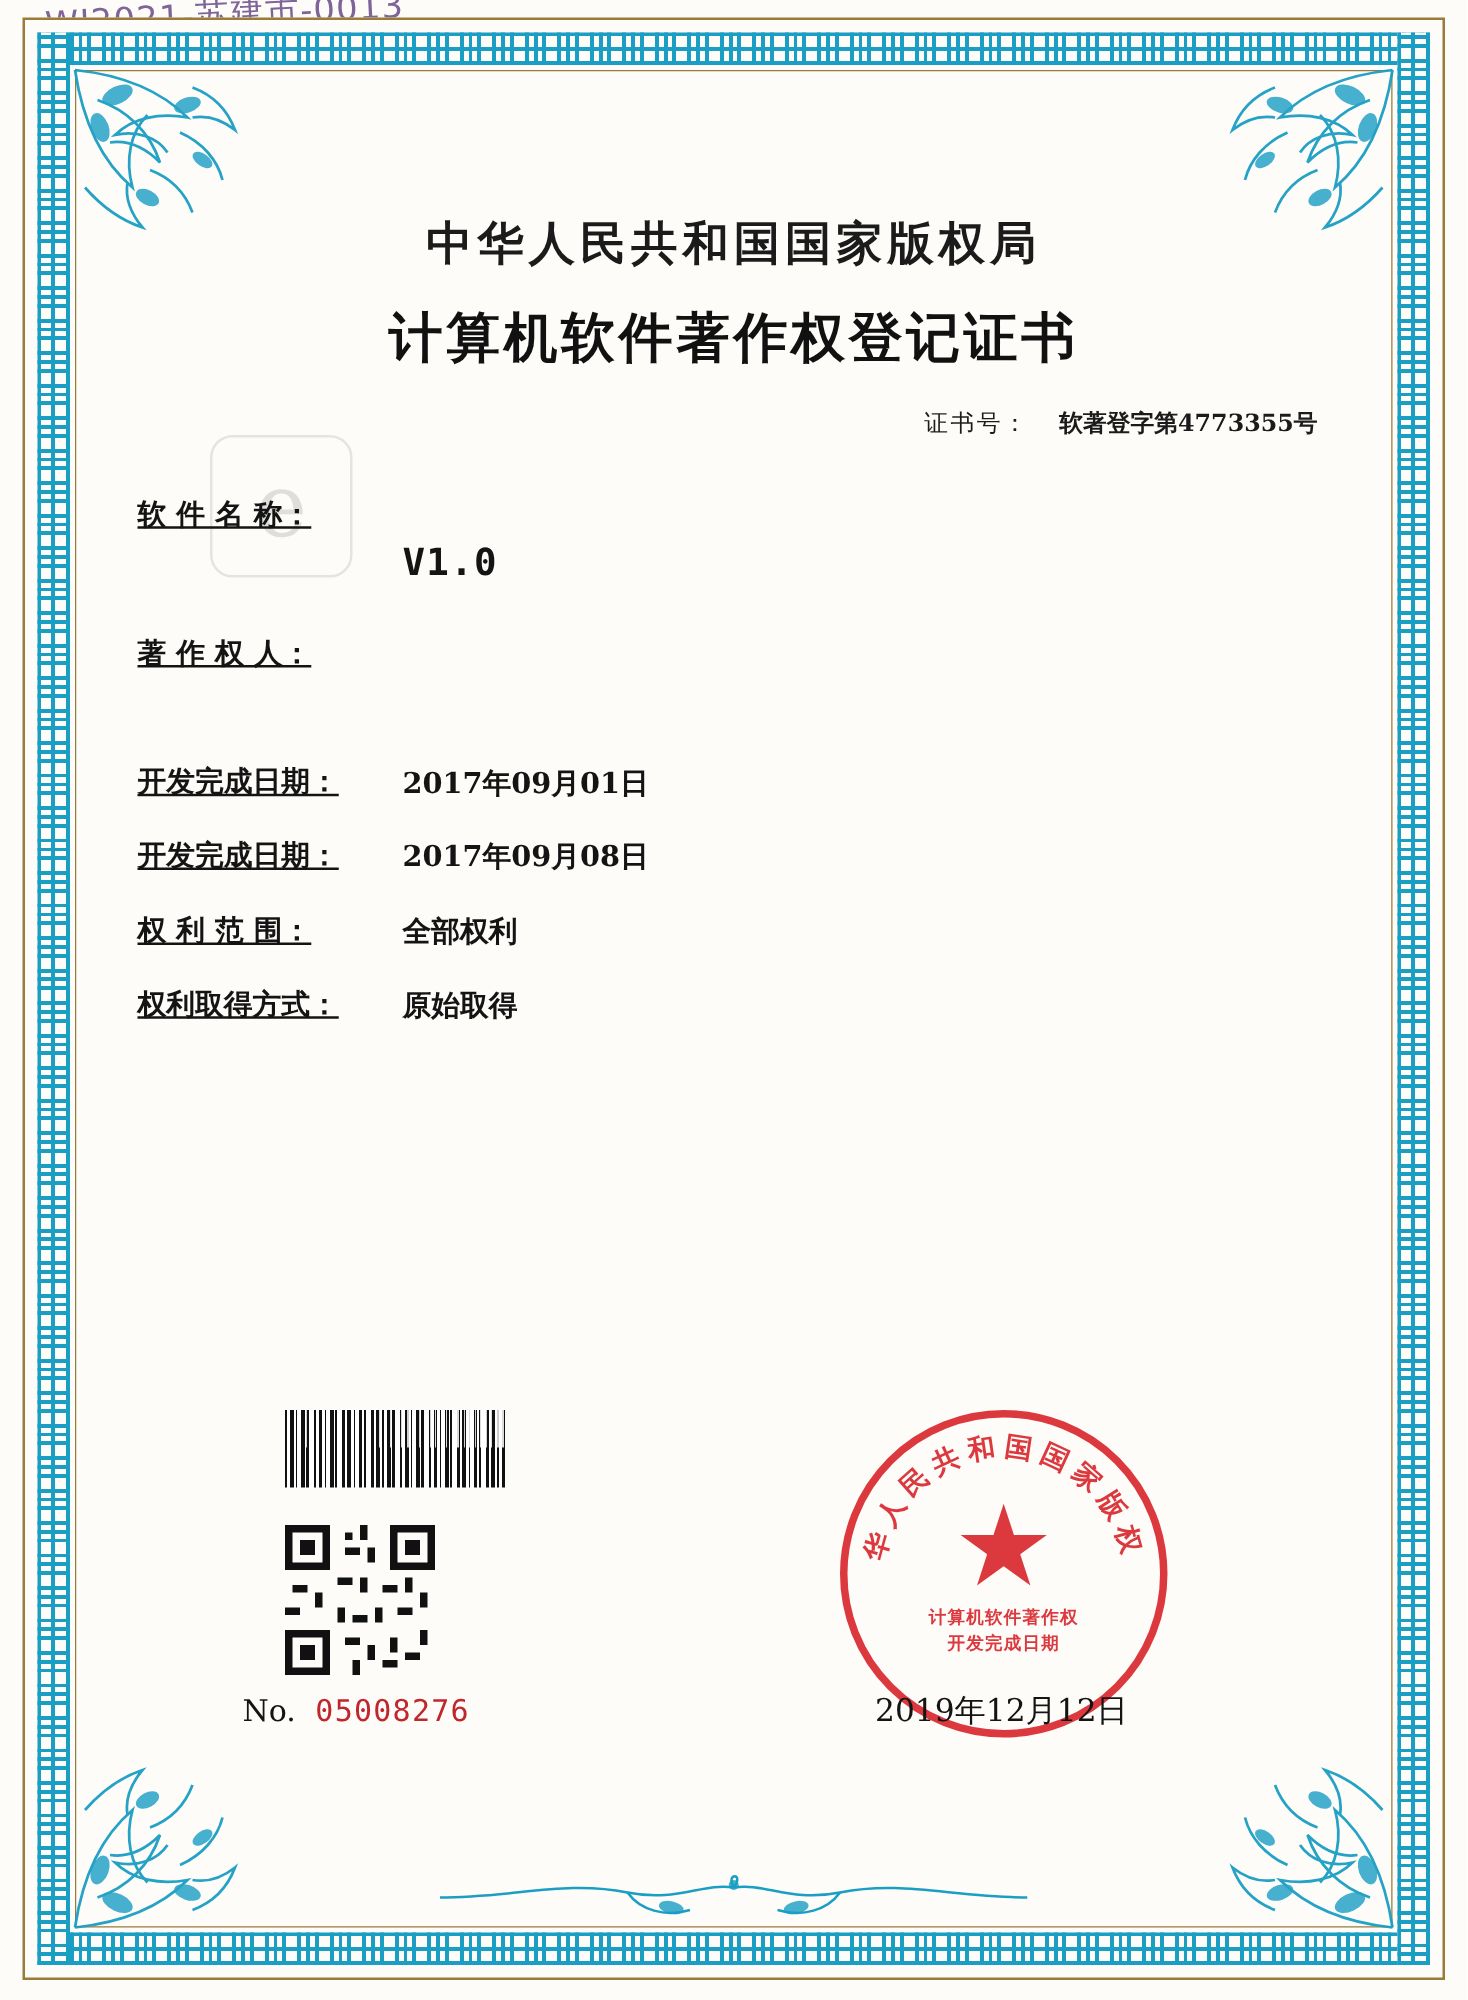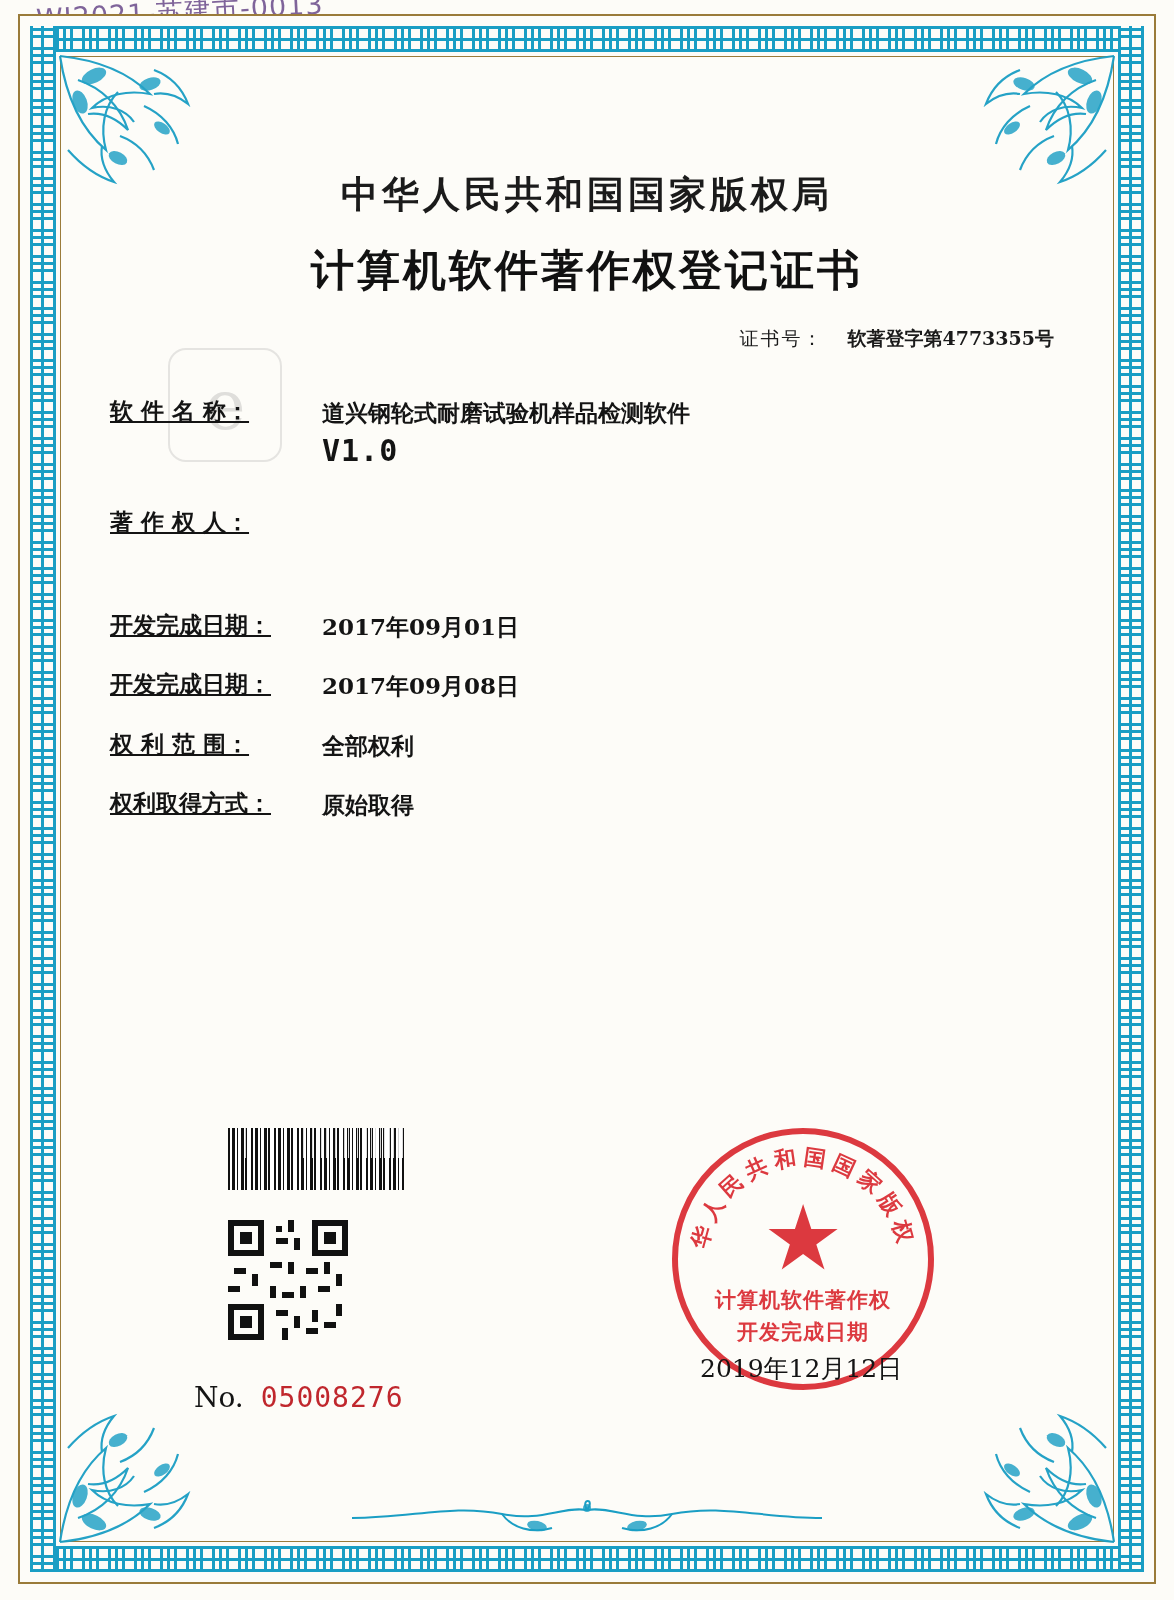--- a/index.html
+++ b/index.html
@@ -246,34 +246,33 @@
   }
   .seal-bottom-text {
     position: absolute;
     left: 0;
     top: 150px;
     width: 250px;
     text-align: center;
     color: #d81f26;
     font-family: "DejaVu Serif", serif;
     font-weight: bold;
-    font-size: 21px;
+    font-size: 14px;
     line-height: 1.5;
     letter-spacing: 1px;
   }
 
   
   .footer-no {
     position: absolute;
     left: 194px;
     top: 1355px;
     font-family: "DejaVu Serif", serif;
-    font-size: 28px;
+    font-size: 24px;
     color: #141414;
-    margin-top: 26px;
   }
   .footer-no .num {
     color: #c0272d;
     font-family: "DejaVu Sans Mono", monospace;
     letter-spacing: 1px;
     margin-left: 8px;
   }
   .footer-date {
     position: absolute;
     left: 700px;
@@ -413,21 +412,21 @@
     <div class="cert-no-row">
       <span class="lbl">证书号：</span>
       <span class="val">软著登字第4773355号</span>
     </div>
 
     <div class="gap-b"></div>
 
     <div class="field">
       <div class="field-label">软 件 名 称：</div>
       <div class="field-value">
-        <span>道兴钢轮式耐磨试验机样品检测软件</span><br>
+        <br>
         <span class="ver">V1.0</span>
       </div>
     </div>
 
     <div class="field" style="margin-top:34px">
       <div class="field-label">著 作 权 人：</div>
     </div>
 
     <div class="gap-a"></div>
 

